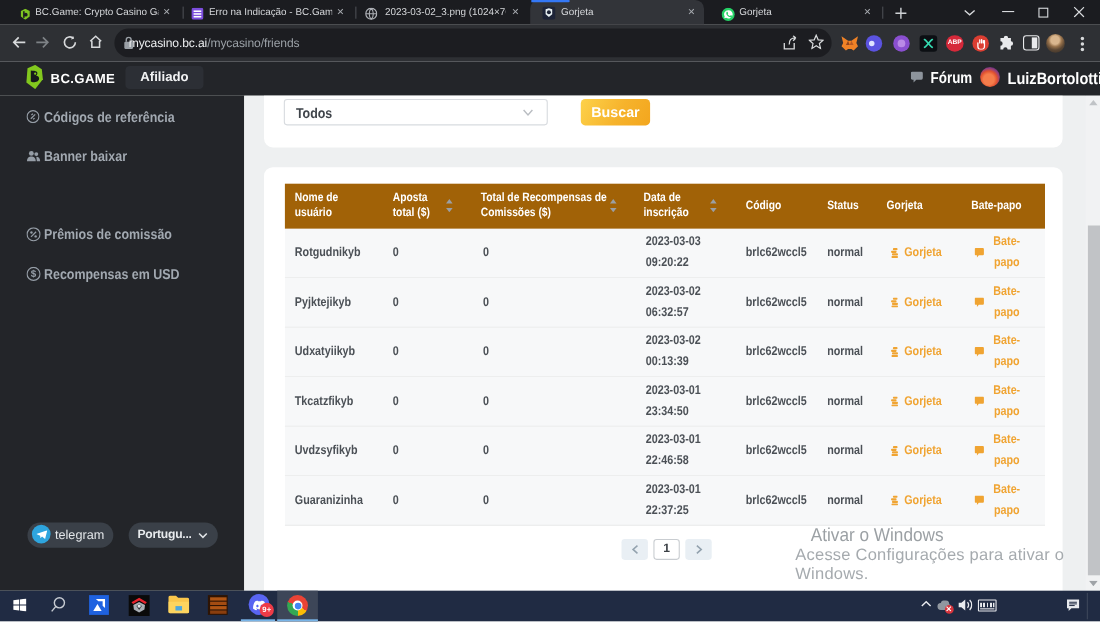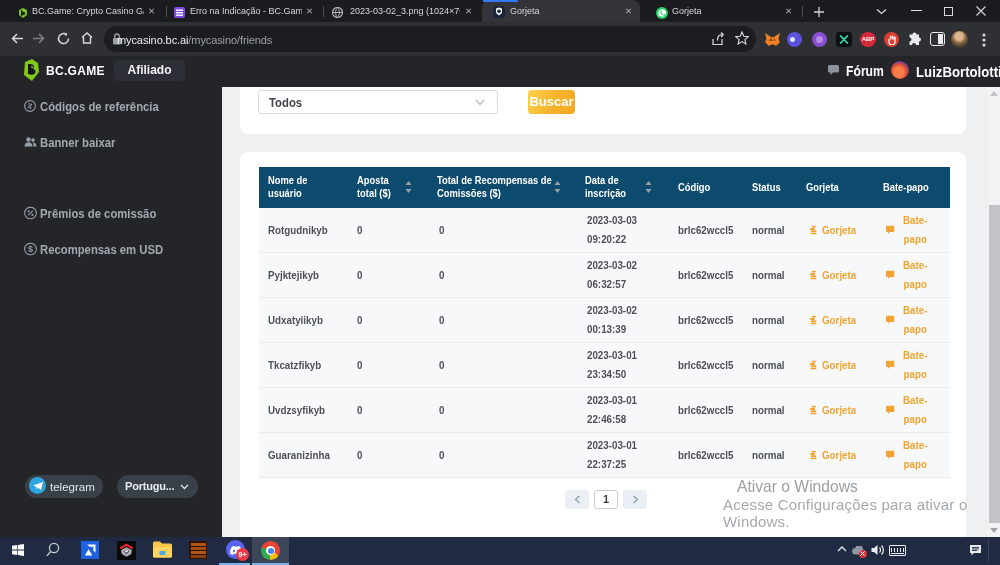--- a/index.html
+++ b/index.html
@@ -28,26 +28,26 @@
   .menu .txt { position:absolute; left:40px; top:50%; transform:translateY(-50%) scaleX(0.87); transform-origin:0 50%; font-size:13px; font-weight:700; color:#a2a9b1; white-space:nowrap;}
   .menu svg { position:absolute; left:24px; top:50%; transform:translateY(-50%); }
   #menu-active { background:#2d3037; }
   #menu-active .txt { color:#f0a62c; }
 
   
   #content { left:222px; top:87px; width:765px; height:450px; background:#eef0f1; }
   #panel1 { position:absolute; left:18px; top:0px; width:726px; height:47px; background:#fff; border-radius:0 0 8px 8px; }
   #panel2 { position:absolute; left:18px; top:65px; width:726px; height:385px; background:#fff; border-radius:8px 8px 0 0; }
   #select { position:absolute; left:36px; top:3px; width:240px; height:24px; background:#fff; border:1px solid #d8dbdf; border-radius:3px; }
-  #buscar { position:absolute; left:306px; top:3px; width:47px; height:24px; border-radius:4px;
+  #buscar { position:absolute; left:306px; top:3px; width:63px; height:24px; border-radius:4px;
             background:linear-gradient(118deg,#fdd24a 0%,#f6b32c 55%,#f3a61e 100%);
             color:#fff; font-size:13px; font-weight:700; text-align:center; line-height:24px; }
 
   
-  #thead { position:absolute; left:19px; top:15px; width:691px; height:41px; background:#0c4a6e; color:#fff; font-size:11px; font-weight:700; }
+  #thead { position:absolute; left:19px; top:15px; width:691px; height:41px; background:#a16207; color:#fff; font-size:11px; font-weight:700; }
   .hcell { position:absolute; line-height:13px; transform:scaleX(0.85); transform-origin:0 0; white-space:nowrap; }
   .sort { position:absolute; width:7px; height:12px; }
   .row { position:absolute; left:19px; width:691px; height:45px; background:#f7f8f9; border-bottom:1px solid #eaebec; font-size:11.5px; font-weight:700; color:#4b5056; }
   .rc { position:absolute; top:50%; transform:translateY(-50%) scaleX(0.85); transform-origin:0 50%; white-space:nowrap; }
   .orange { color:#f0a432; }
   .datec { line-height:19px; }
 
   
   .pgbtn { position:absolute; top:338px; width:24px; height:19px; border-radius:3px; background:#e9eff4; color:#9eb4c0; text-align:center; line-height:17px; font-size:11px; }
   #pg1 { background:#fff; border:1px solid #c9cdd1; color:#3c4146; font-weight:700; }

